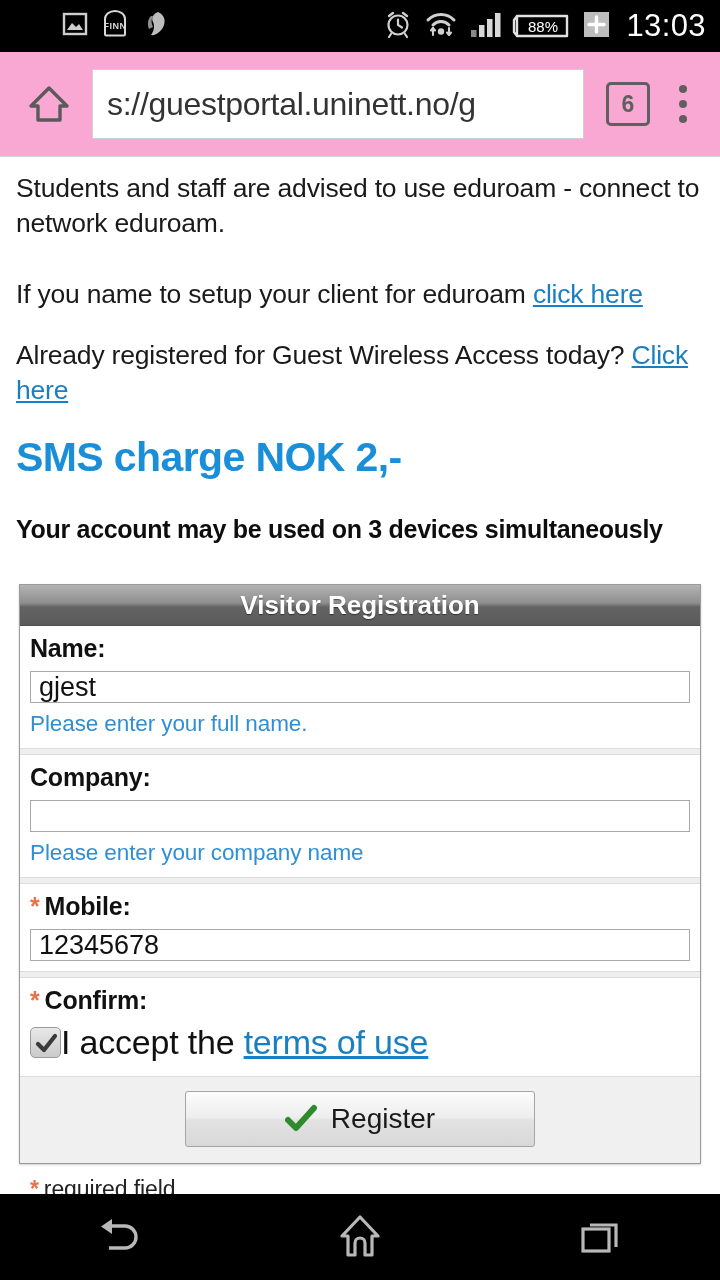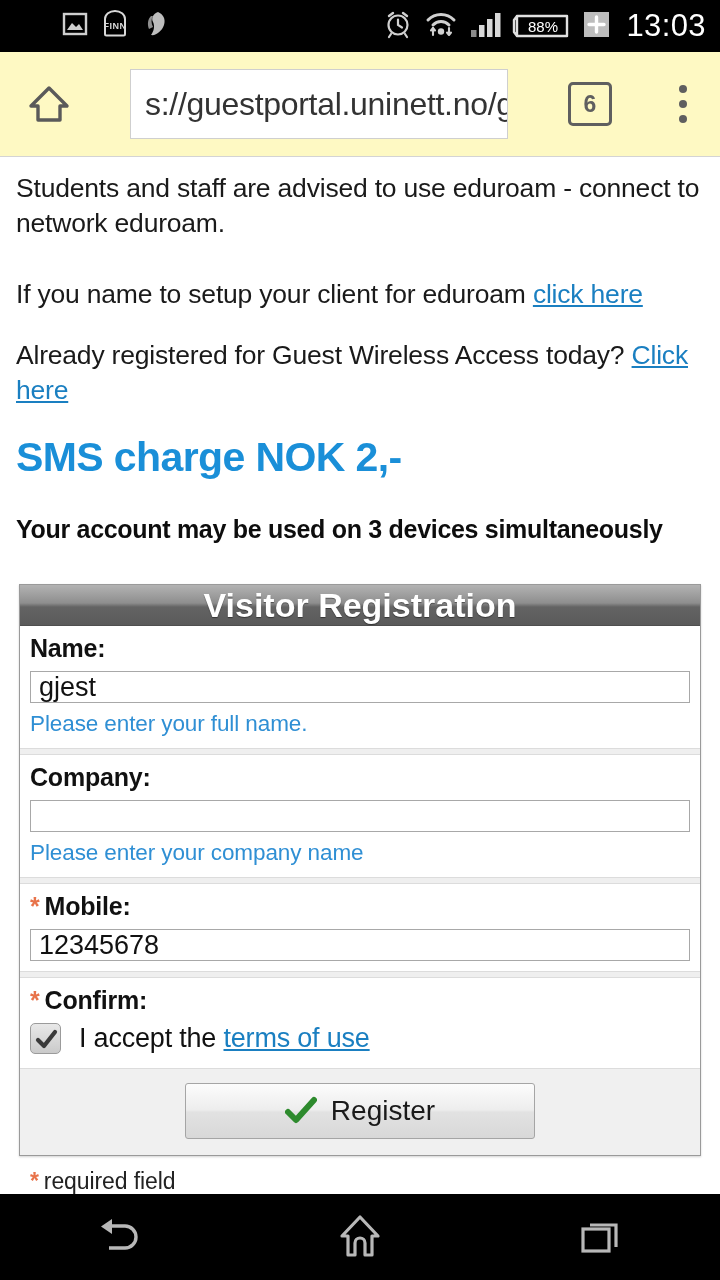--- a/index.html
+++ b/index.html
@@ -16,23 +16,23 @@
     height: 52px; background: #000; display: flex;
     align-items: center; padding: 0 14px 0 18px;
   }
   .sb-left { display: flex; align-items: center; gap: 14px; padding-left: 44px; }
   .sb-right { margin-left: auto; display: flex; align-items: center; gap: 11px; }
   .sb-icon { display: block; }
   .clock-text { color: #fff; font-size: 31px; letter-spacing: 0.4px; margin-left: 5px; }
 
   
   .browserbar {
-    height: 105px; background: #fef9c3;
+    height: 105px; background: #f9a8d4;
     border-bottom: 1px solid #d4d4d4;
-    display: flex; align-items: center; padding: 0 14px; gap: 38px;
+    display: flex; align-items: center; padding: 0 14px;
   }
   .home-btn { width: 70px; display: flex; justify-content: center; align-items: center; }
   .urlbar {
     flex: 1; height: 70px; background: #fff;
     border: 1px solid #cfcfcf; margin: 0 8px 0 8px;
     display: flex; align-items: center; overflow: hidden;
   }
   .url-text {
     font-size: 32px; color: #333; white-space: nowrap;
     padding-left: 14px; letter-spacing: -0.3px;
@@ -64,21 +64,21 @@
   }
 
   
   .formpanel {
     margin: 0 3px; border: 1px solid #9a9a9a; background: #fff;
     box-shadow: 0 1px 2px rgba(0,0,0,0.18);
   }
   .form-header {
     height: 41px;
     background: linear-gradient(to bottom, #b3b3b3 0%, #8e8e8e 45%, #636363 55%, #5a5a5a 100%);
-    color: #fff; font-size: 34px; font-weight: bold;
+    color: #fff; font-size: 26px; font-weight: bold;
     display: flex; align-items: center; justify-content: center;
     text-shadow: 0 1px 1px rgba(0,0,0,0.45);
     border-bottom: 1px solid #4f4f4f;
   }
   .field-group { padding: 8px 10px 10px 10px; background: #fff; }
   .divider { height: 7px; background: #efefef; border-top: 1px solid #dcdcdc; border-bottom: 1px solid #dcdcdc; }
   .flabel {
     font-size: 25px; font-weight: bold; color: #111;
     margin-bottom: 8px; letter-spacing: -0.2px;
   }
@@ -91,21 +91,21 @@
   .fhint {
     font-size: 22.5px; line-height: 29px; color: #2f8fd4;
     margin-top: 6px; letter-spacing: -0.1px;
   }
   .confirm-row { display: flex; align-items: center; margin-top: 6px; padding-bottom: 4px; }
   .checkbox {
     width: 31px; height: 31px; border-radius: 5px;
     background: linear-gradient(to bottom, #e8e8e8, #cacaca);
     border: 1px solid #9b9b9b; position: relative; flex: none;
   }
-  .confirm-text { font-size: 27px; color: #111; margin-left: 18px; letter-spacing: -0.2px; }
+  .confirm-text { font-size: 34px; color: #111; letter-spacing: -0.2px; }
   .btn-row {
     background: #f0f0f0; border-top: 1px solid #dcdcdc;
     padding: 14px 0 16px 0; display: flex; justify-content: center;
   }
   .register-btn {
     width: 350px; height: 56px;
     background: linear-gradient(to bottom, #fcfcfc 0%, #ededed 48%, #e2e2e2 52%, #d8d8d8 100%);
     border: 1px solid #a5a5a5; border-radius: 3px;
     display: flex; align-items: center; justify-content: center; gap: 14px;
     font-size: 28px; color: #1a1a1a; cursor: pointer;

